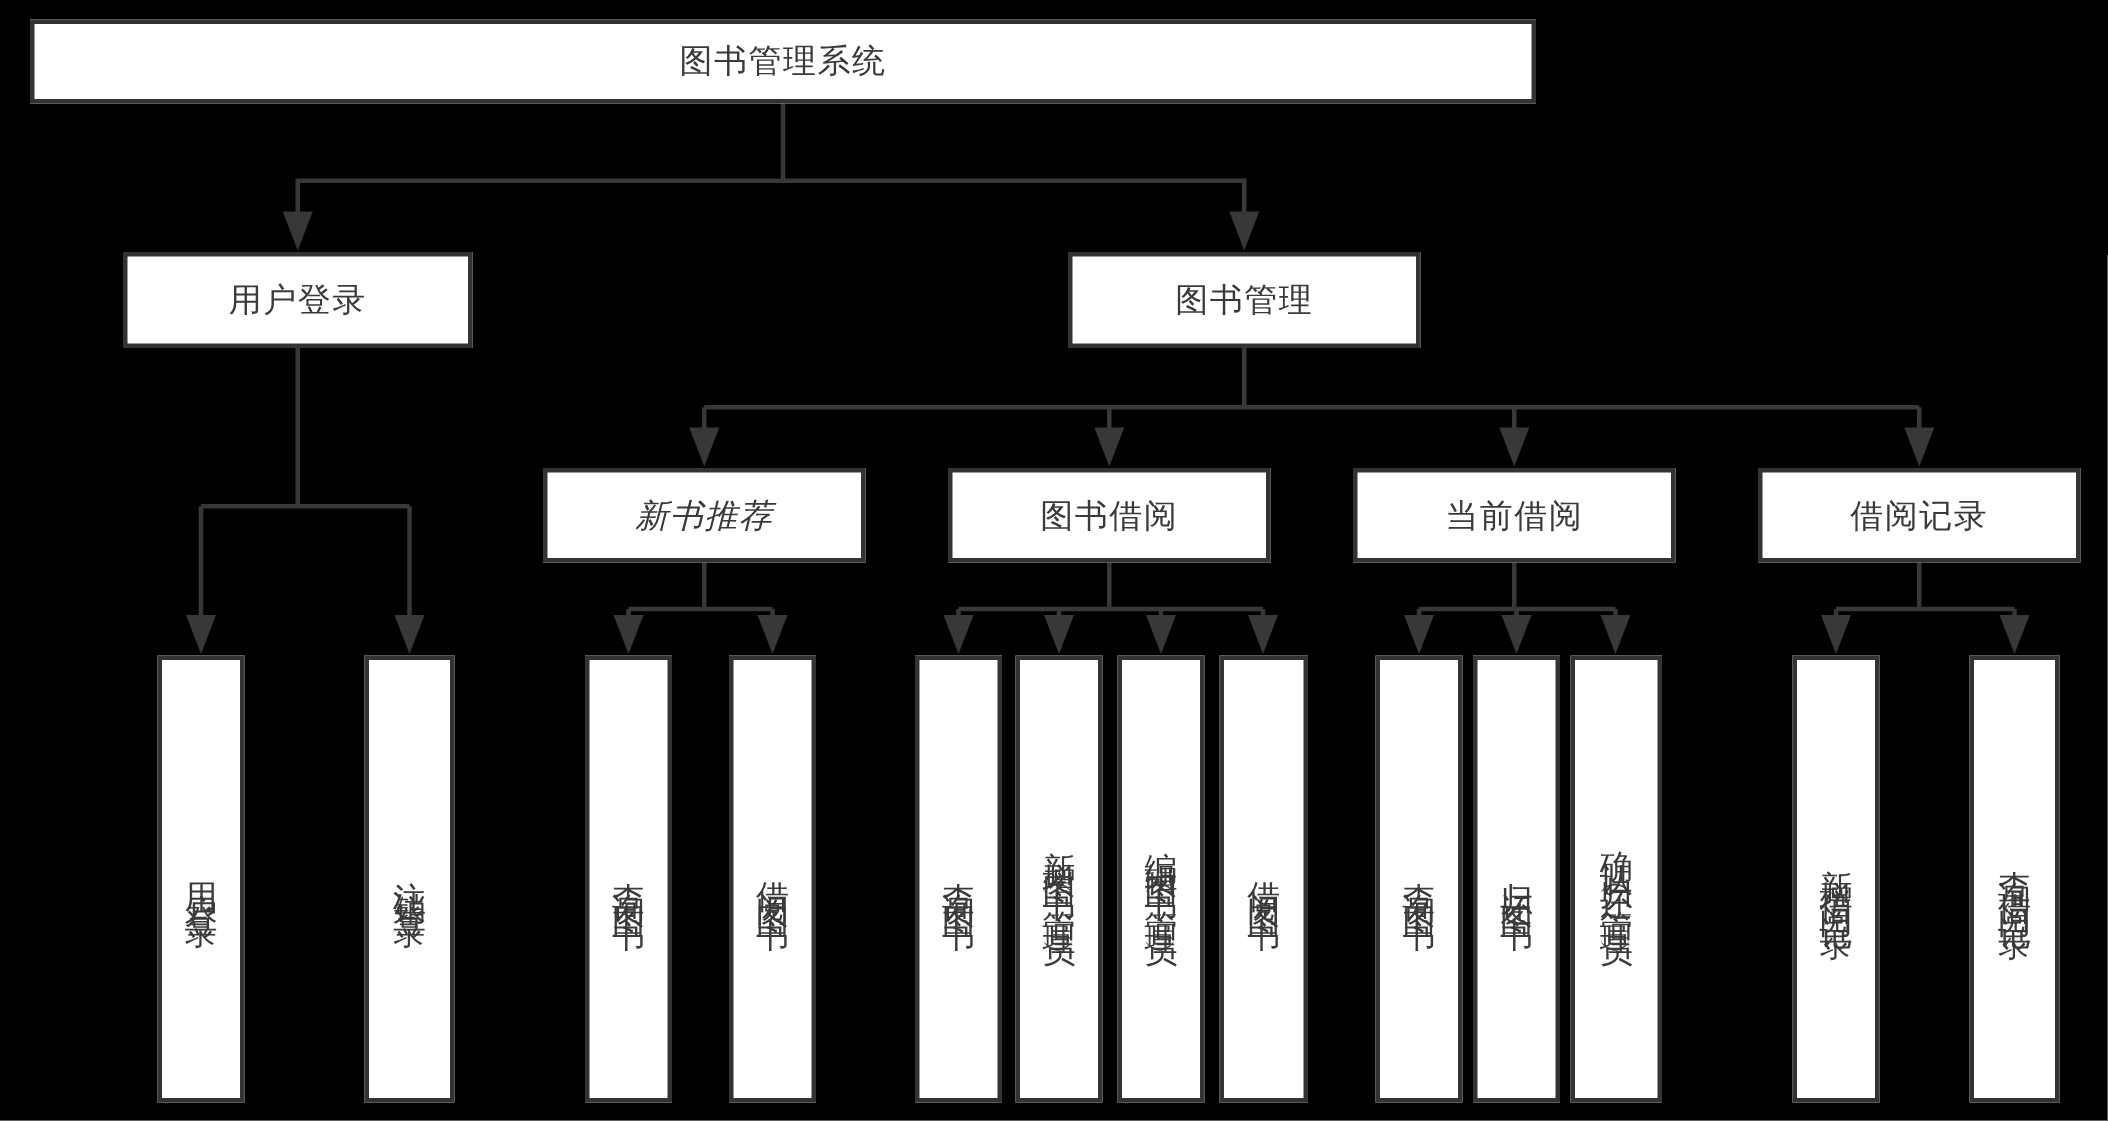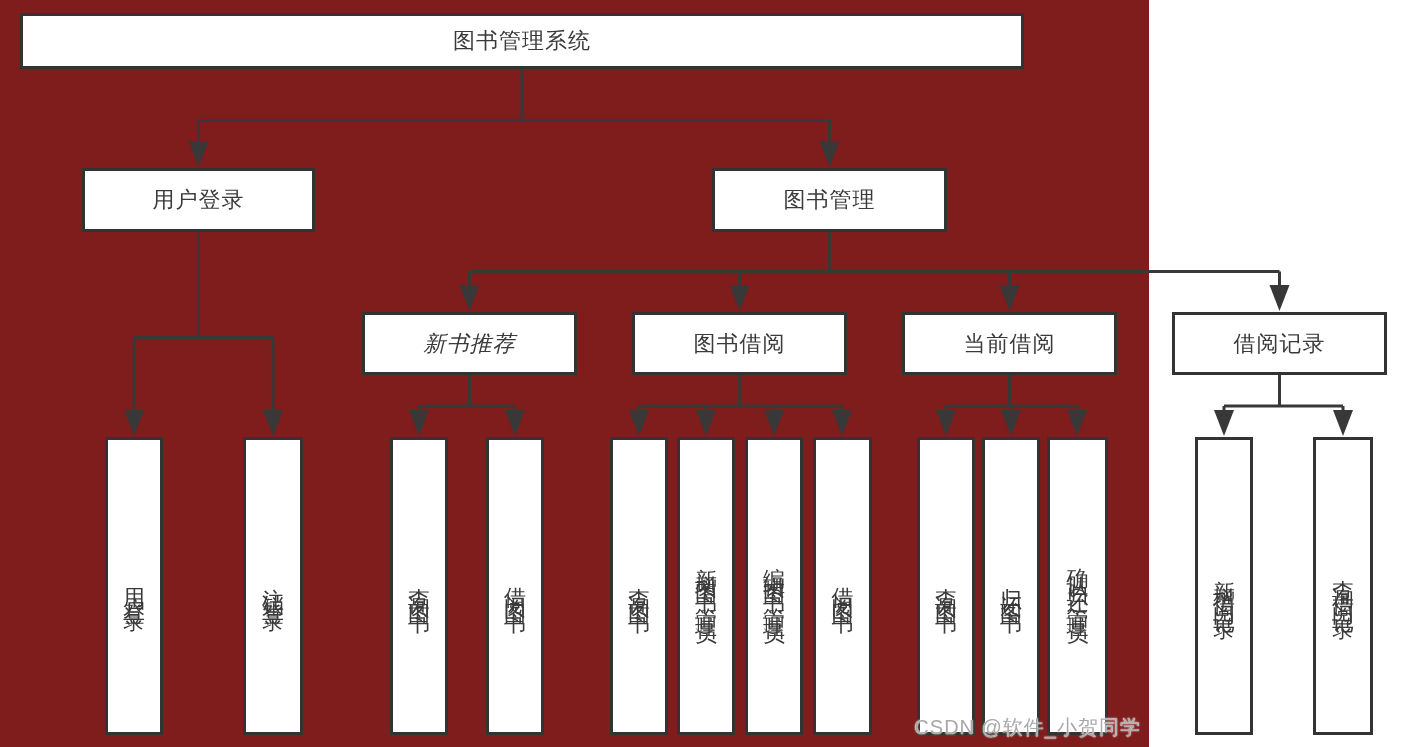--- a/index.html
+++ b/index.html
@@ -3,22 +3,22 @@
 <meta charset="utf-8">
 <style>
   * { margin: 0; padding: 0; box-sizing: border-box; }
   html, body { background: #ffffff; }
   body {
     font-family: "Liberation Sans", "DejaVu Sans", sans-serif;
     width: 1405px; height: 747px; overflow: hidden;
   }
   .canvas {
     position: relative;
-    width: 1149px; height: 747px;
-    background: #7f1d1d;
+    width: 1405px; height: 747px;
+    background: #000000;
   }
   .connectors {
     position: absolute; left: 0; top: 0;
     width: 1405px; height: 747px;
     pointer-events: none;
   }
   .node {
     position: absolute;
     border: 3px solid #333333;
     background: #ffffff;
@@ -159,15 +159,14 @@
     <span class="vtext">确认归还（管理员）</span>
   </div>
 
   <div class="node v" style="left:1195px; top:437px; width:58px; height:298px;">
     <span class="vtext">新增借阅记录</span>
   </div>
   <div class="node v" style="left:1313px; top:437px; width:60px; height:298px;">
     <span class="vtext">查询借阅记录</span>
   </div>
 
-  <div class="watermark">CSDN @软件_小贺同学</div>
 
 </div>
 
 </body></html>

